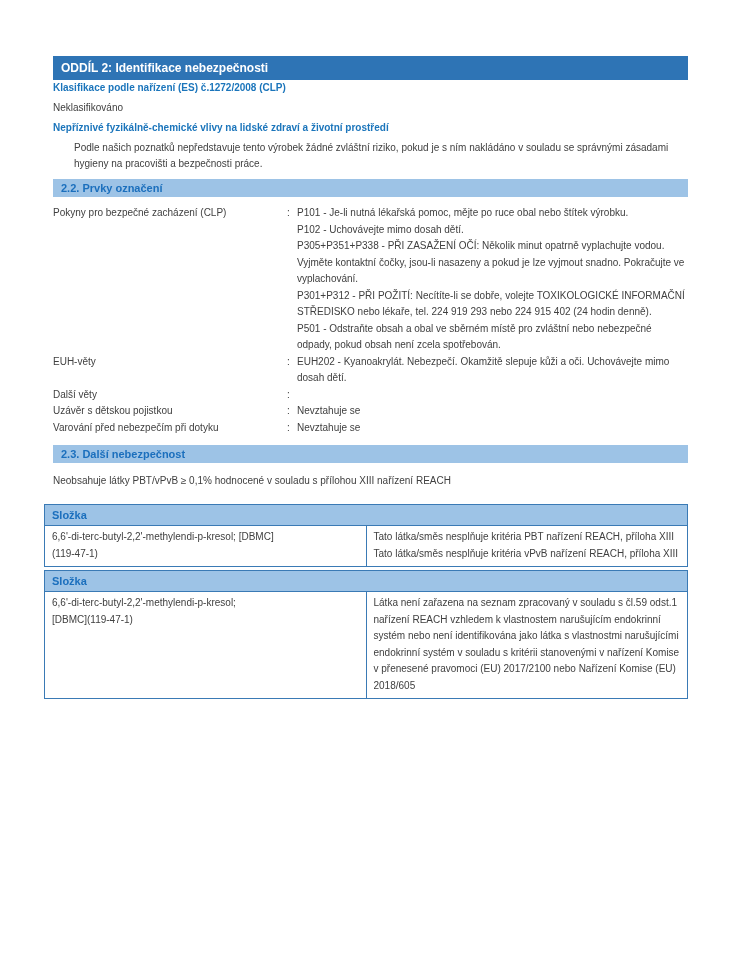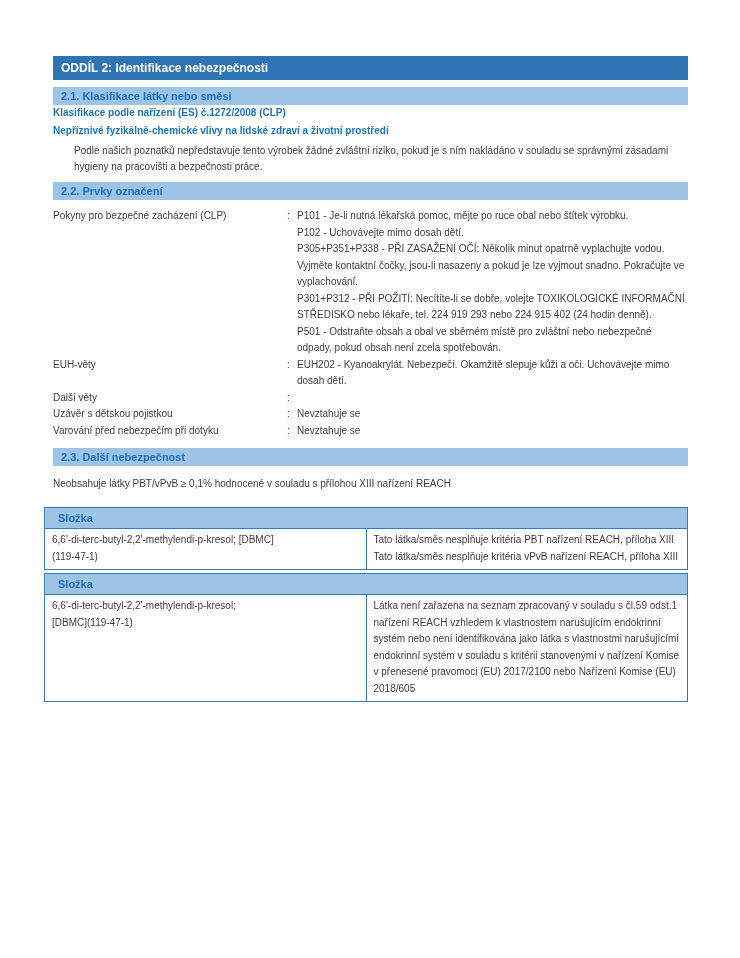--- a/index.html
+++ b/index.html
@@ -63,46 +63,44 @@
   table.ing td, table.ing th {
     border: 1px solid #3A7AB5;
     vertical-align: top;
     text-align: left;
   }
   table.ing th.tbl-header {
     background: #9DC3E6;
     color: #1B6FBD;
     font-weight: bold;
     font-size: 11px;
-    padding: 4px 13px;
+    padding: 4px 7px;
   }
   table.ing td {
     font-size: 10px;
     line-height: 16.5px;
     padding: 3px 7px 4px 7px;
     white-space: pre-line;
     background: #ffffff;
   }
   td.col1 { width: 240px; }
 </style>
 </head>
 <body>
 
 <div class="page">
   <div class="content">
 
     <div class="bar-main">
       <span>ODDÍL 2: Identifikace nebezpečnosti</span>
     </div>
 
-    <div class="bar-sub">
-      <span>2.1. Klasifikace látky nebo směsi</span>
-    </div>
 
     <div class="heading-blue">Klasifikace podle nařízení (ES) č.1272/2008 (CLP)</div>
+    <div class="body-text">Neklasifikováno</div>
 
     <div class="heading-blue">Nepříznivé fyzikálně-chemické vlivy na lidské zdraví a životní prostředí</div>
     <div class="body-text" style="margin-bottom:2px;margin-left:21px;">Podle našich poznatků nepředstavuje tento výrobek žádné zvláštní riziko, pokud je s ním nakládáno v souladu se správnými zásadami hygieny na pracovišti a bezpečnosti práce.</div>
 
     <div class="bar-sub">
       <span>2.2. Prvky označení</span>
     </div>
 
 
     <div class="kv-block">

